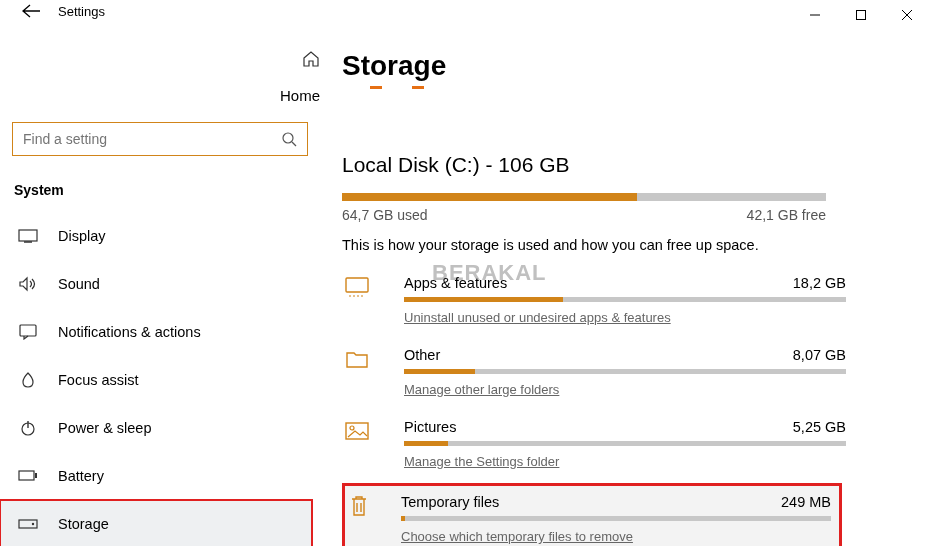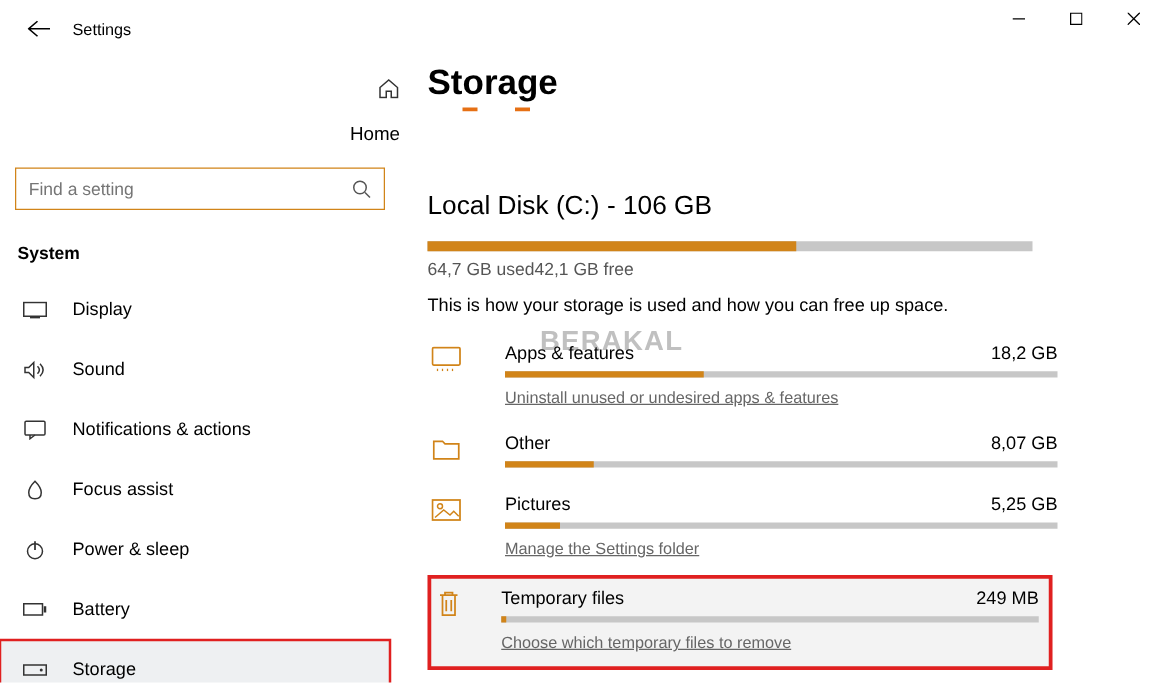--- a/index.html
+++ b/index.html
@@ -21,21 +21,21 @@
   }
   .window-controls div {
     width: 46px; height: 30px;
     display: flex; align-items: center; justify-content: center;
     font-size: 12px;
     cursor: default;
   }
   .layout { display: flex; height: 100%; }
   .sidebar {
     width: 320px;
-    padding: 12px 0 0 0;
+    padding: 0 0 0 0;
     background: #fff;
     flex-shrink: 0;
   }
   .header-row {
     display: flex; align-items: center;
     padding: 2px 0 6px 22px;
     gap: 18px;
   }
   .back-arrow { font-size: 18px; line-height: 1; }
   .header-title { font-size: 13px; font-weight: 400; padding-top: 2px; }
@@ -95,21 +95,21 @@
     display: flex; gap: 30px; margin-left: 28px; margin-top: -2px;
   }
   .page-title-underline span { width: 12px; height: 3px; background: #e67014; }
   .disk-title { font-size: 21px; font-weight: 400; margin-top: 64px; }
   .disk-bar {
     width: 484px; height: 8px; background: #c7c7c7; margin-top: 16px;
     position: relative;
   }
   .disk-bar .fill { height: 100%; background: #d18419; position: absolute; left: 0; top: 0; }
   .disk-stats {
-    width: 484px; display: flex; 
+    width: 484px; display: flex; justify-content: space-between;
     font-size: 14px; color: #555; margin-top: 6px;
   }
   .disk-desc { font-size: 14.5px; margin-top: 14px; }
   .cat-row {
     display: flex; align-items: flex-start;
     margin-top: 22px;
     position: relative;
     gap: 20px;
   }
   .cat-icon {
@@ -323,20 +323,21 @@
           </svg>
       </div>
       <div class="cat-body">
         <div class="cat-head">
           <span>Other</span>
           <span>8,07 GB</span>
         </div>
         <div class="cat-bar">
             <div class="fill" style="width:16%"></div>
           </div>
+        <div class="cat-sub">Manage other large folders</div>
       </div>
     </div>
 
     <div class="cat-row">
       <div class="cat-icon">
         <svg width="24" height="18">
             <rect x="1" y="1" width="22" height="16" fill="none" stroke="#d18419" stroke-width="1.4"></rect>
             <circle cx="7" cy="6" r="2" fill="none" stroke="#d18419" stroke-width="1.2"></circle>
             <path d="M3 15 L10 9 L15 13 L18 10 L22 14" fill="none" stroke="#d18419" stroke-width="1.2"></path>
           </svg>

